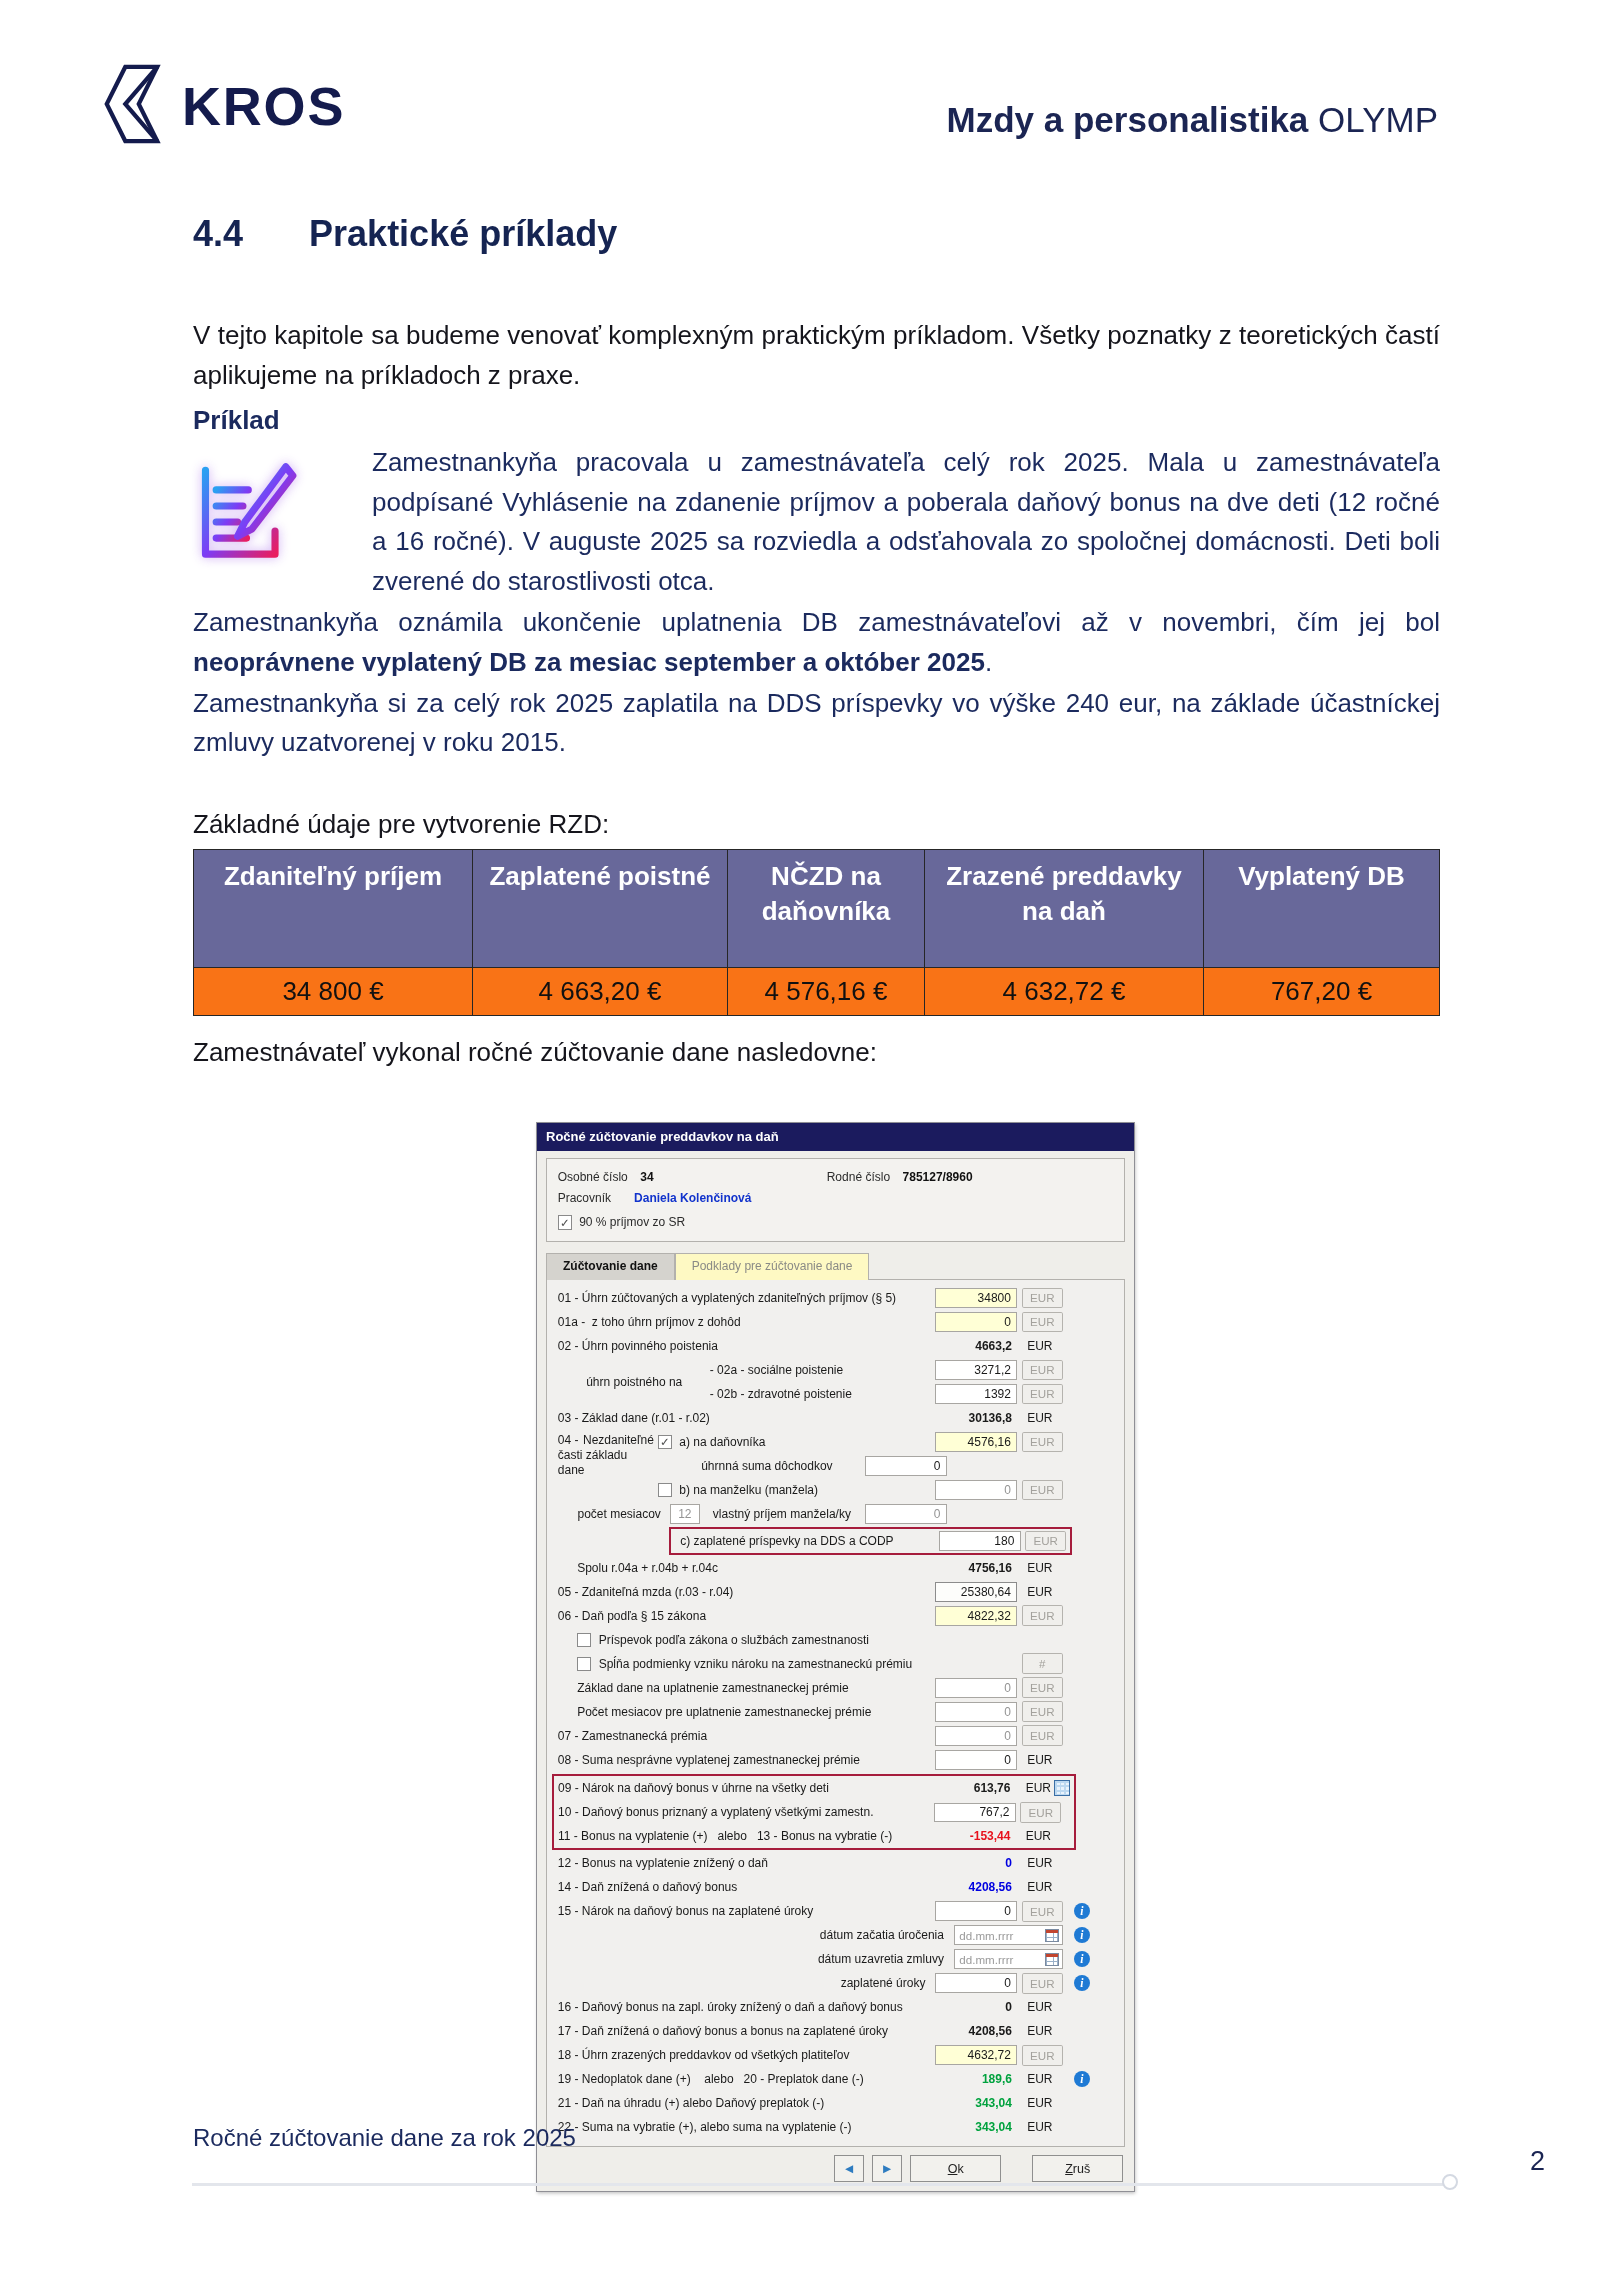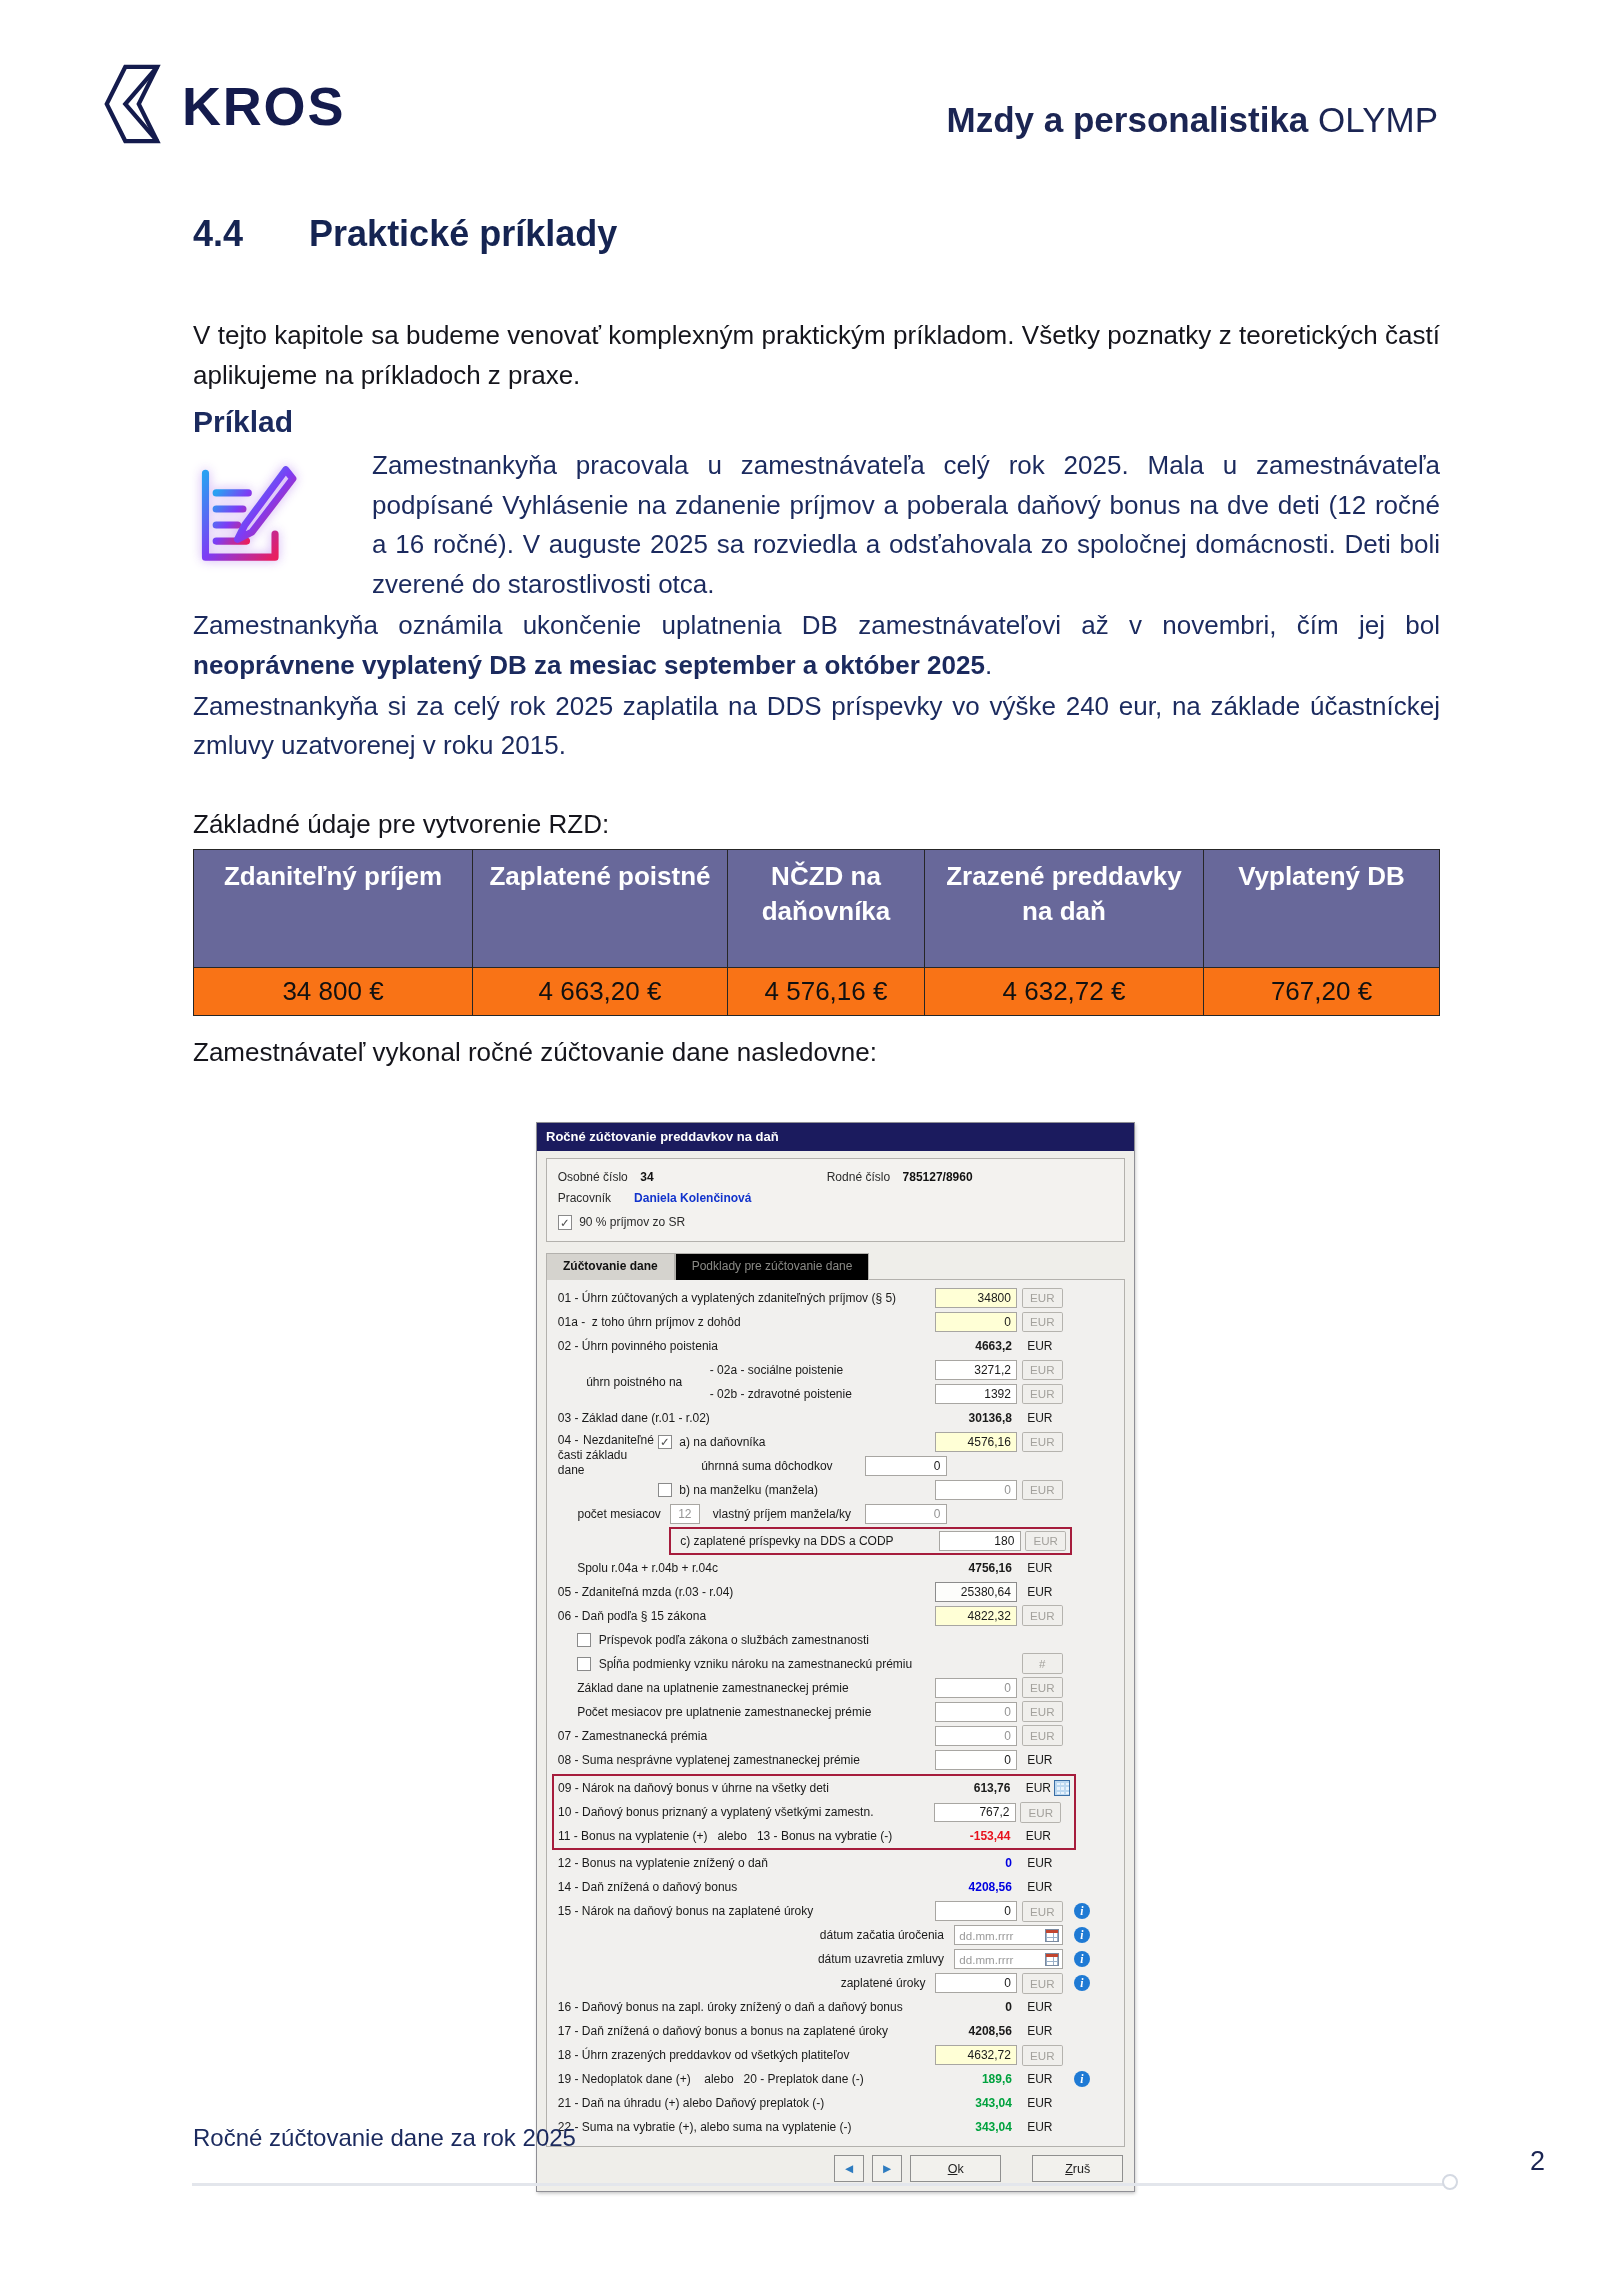--- a/index.html
+++ b/index.html
@@ -12,21 +12,21 @@
   .hdr-logo { position:absolute; left:100px; top:63px; display:flex; align-items:center; gap:18px; }
   .hdr-logo .krostext { font-size:54px; font-weight:800; color:#141b4d; letter-spacing:1.8px; line-height:1; }
   .hdr-title { position:absolute; top:100px; right:182px; font-size:35px; color:#1b2553; white-space:nowrap; }
   .hdr-title b { font-weight:bold; }
   
   .sec-head { position:absolute; left:193px; top:213px; font-size:36px; font-weight:bold; color:#152452; }
   .sec-head .num { margin-right:56px; }
   
   .intro { position:absolute; left:193px; top:315px; width:1247px; font-size:26px; line-height:1.55; text-align:justify; color:#15151c; }
   .example { position:absolute; left:193px; top:405px; width:1247px; color:#1b2a5e; }
-  .example .exlabel { font-size:30px; font-weight:bold; color:#1b2a5e; margin-bottom:7.2px; }
+  .example .exlabel { font-size:26px; font-weight:bold; color:#1b2a5e; margin-bottom:7.2px; }
   .exrow1 { display:flex; }
   .icon-col { width:179px; flex:0 0 179px; padding-top:10.7px; }
   .example p { font-size:26px; line-height:1.52; text-align:justify; color:#1b2a5e; }
   .example .p23 { margin-top:1.8px; }
   .example b { font-weight:bold; }
   .example-icon svg { filter: drop-shadow(0 0 5.4px rgba(150,80,230,.45)); }
   
   .tbl-caption { position:absolute; left:193px; top:809px; font-size:26px; color:#15151c; }
   table.datatable { position:absolute; left:193px; top:849px; width:1247px; border-collapse:collapse; table-layout:fixed; }
   table.datatable th {
@@ -48,21 +48,21 @@
   .ip-lbl { color:#2b2b2b; }
   .ip-val { font-weight:bold; color:#111; margin-left:12.5px; }
   .ip-cell1 { display:flex; width:269px; }
   .ip-name { font-weight:bold; color:#1133cc; margin-left:23px; }
   .cb { width:14.3px; height:14.3px; border:0.9px solid #8a8a8a; background:#fff; display:inline-flex;
         align-items:center; justify-content:center; margin-right:7.2px; flex:0 0 14.3px; }
   .cb.checked::after { content:"✓"; font-size:11.6px; color:#555; line-height:1; }
   .tabs { display:flex; margin-bottom:-0.9px; position:relative; z-index:2; }
   .tab { padding:5.4px 16px 6.3px; border:0.9px solid #b3b1ad; border-bottom:none; font-size:12px; }
   .tab.active { background:#d5d3ce; font-weight:bold; color:#111; }
-  .tab.inactive { background:#000000; color:#8a8a86; }
+  .tab.inactive { background:#fef9c3; color:#8a8a86; }
   .form-panel { border:0.9px solid #b3b1ad; background:#f1f0ee; padding:6.3px 7.2px 7.2px; position:relative; }
   .frow { display:flex; align-items:center; min-height:24px; position:relative; padding:0 54px 0 3.6px; }
   .frow .lbl { white-space:pre-wrap; }
   .ind1 { padding-left:23px; }
   .rgt { margin-left:auto; display:flex; align-items:center; gap:4.5px;justify-content:center; }
   .rgt.mid { margin-right:116px; }
   .rlbl { margin-right:5.4px; }
   .vbox { width:82px; height:19.7px; border:0.9px solid #a8a6a2; background:#fff; text-align:right;
           padding:1.8px 5.4px 0 3.6px; font-size:12px; overflow:hidden; }
   .vbox.yellow { background:#ffffd6; }

